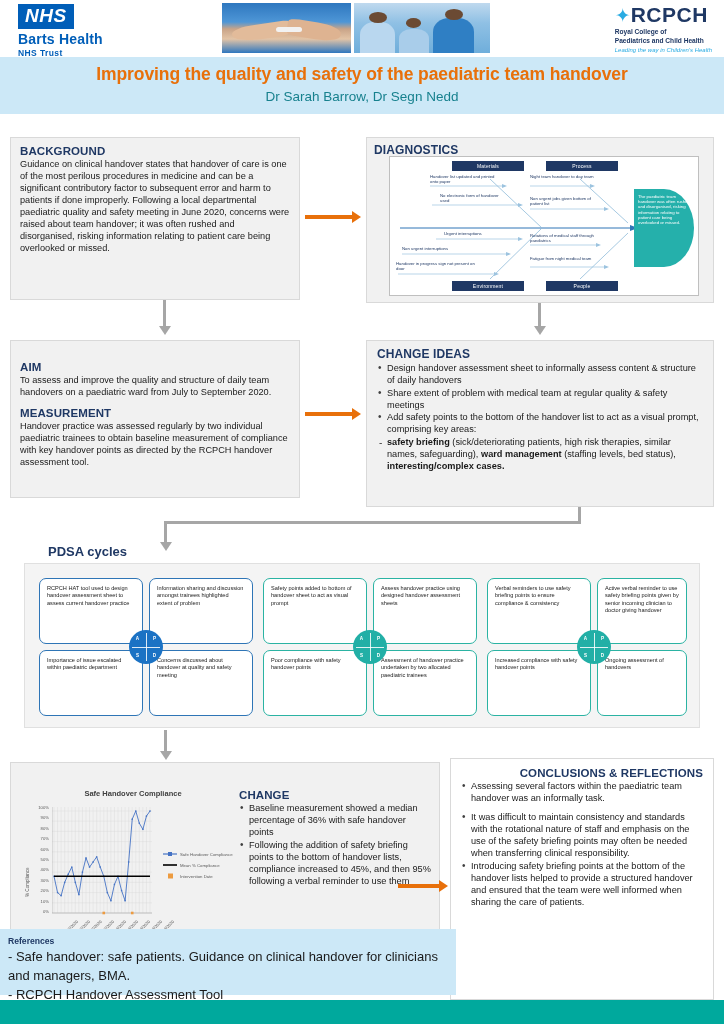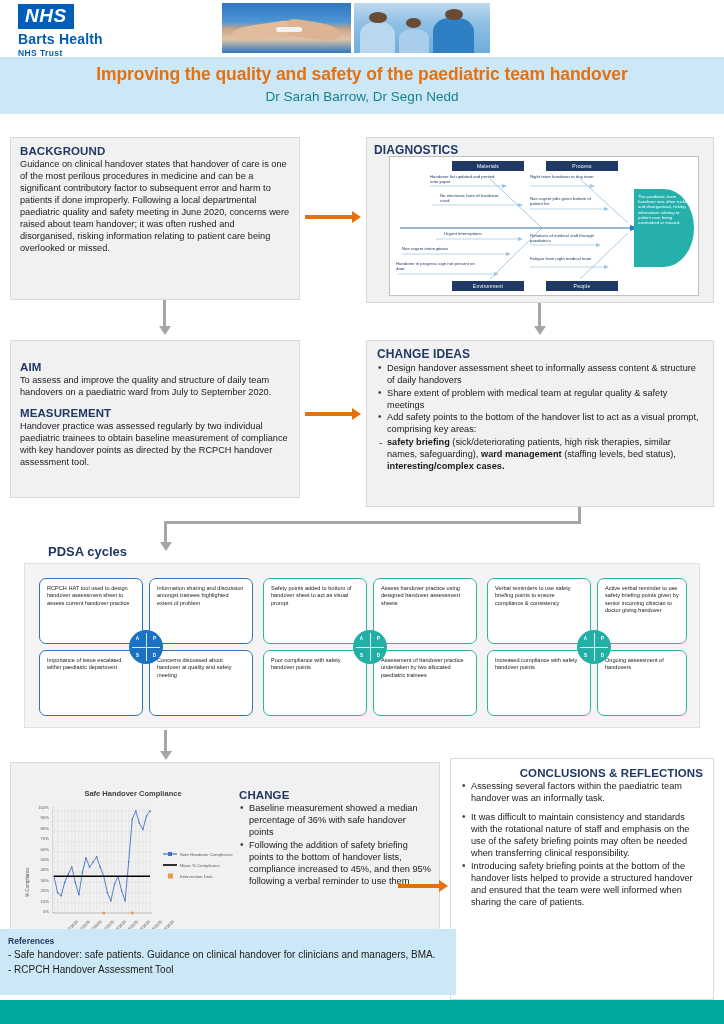--- a/index.html
+++ b/index.html
@@ -93,21 +93,21 @@
   .ylab { position:absolute; transform:rotate(-90deg); transform-origin:left top; color:#595959; font-size:4.6px;}
   .xlab { position:absolute; color:#595959; font-size:4.6px; text-align:center; }
   .ytick { position:absolute; color:#595959; font-size:4.2px; text-align:right; }
   .xtick { position:absolute; color:#595959; font-size:4.1px; transform:rotate(-45deg); transform-origin:right top;
            white-space:nowrap; text-align:right;}
   .legend-row { display:flex; align-items:center; gap:3px; margin-bottom:5px; font-size:4.3px; color:#595959; }
 
   
   .refs { position:absolute; left:0; bottom:29px; width:456px; height:66px; background:#CCE8F7; padding:7px 8px; }
   .refs-title { color:#1F3864; font-weight:bold; font-size:8.6px; margin-bottom:2px;}
-  .refs-line { color:#1A1A1A; font-size:10px; line-height:1.45;}
+  .refs-line { color:#1A1A1A; font-size:13px; line-height:1.45;}
   .bottom-bar { position:absolute; left:0; bottom:0; width:724px; height:24px; background:#00A99D; }
 </style>
 </head>
 <body>
 
 <div class="poster">
 
   <div class="logo-strip">
 
     <div class="nhs-logo">
@@ -123,20 +123,28 @@
       <div class="photo-b">
         <div class="p p1"></div>
           <div class="p p2"></div>
           <div class="p p3"></div>
         <div class="h h1"></div>
           <div class="h h2"></div>
           <div class="h h3"></div>
       </div>
     </div>
 
+    <div class="rcpch-logo">
+      <div>
+        <span class="rcpch-star">✦</span><span class="rcpch-main">RCPCH</span>
+      </div>
+      <div class="rcpch-sub">Royal College of</div>
+      <div class="rcpch-sub">Paediatrics and Child Health</div>
+      <div class="rcpch-tag">Leading the way in Children's Health</div>
+    </div>
   </div>
 
   <div class="title-band">
     <div class="poster-title">Improving the quality and safety of the paediatric team handover</div>
     <div class="poster-authors">Dr Sarah Barrow, Dr Segn Nedd</div>
   </div>
 
   <div class="panel" style="left:10px; top:137px; width:290px; height:163px; padding:7px 9px;">
     <div class="h-head">BACKGROUND</div>
     <div class="body-txt">Guidance on clinical handover states that handover of care is one of the most perilous procedures in medicine and can be a significant contributory factor to subsequent error and harm to patients if done improperly. Following a local departmental paediatric quality and safety meeting in June 2020, concerns were raised about team handover; it was often rushed and disorganised, risking information relating to patient care being overlooked or missed.</div>

